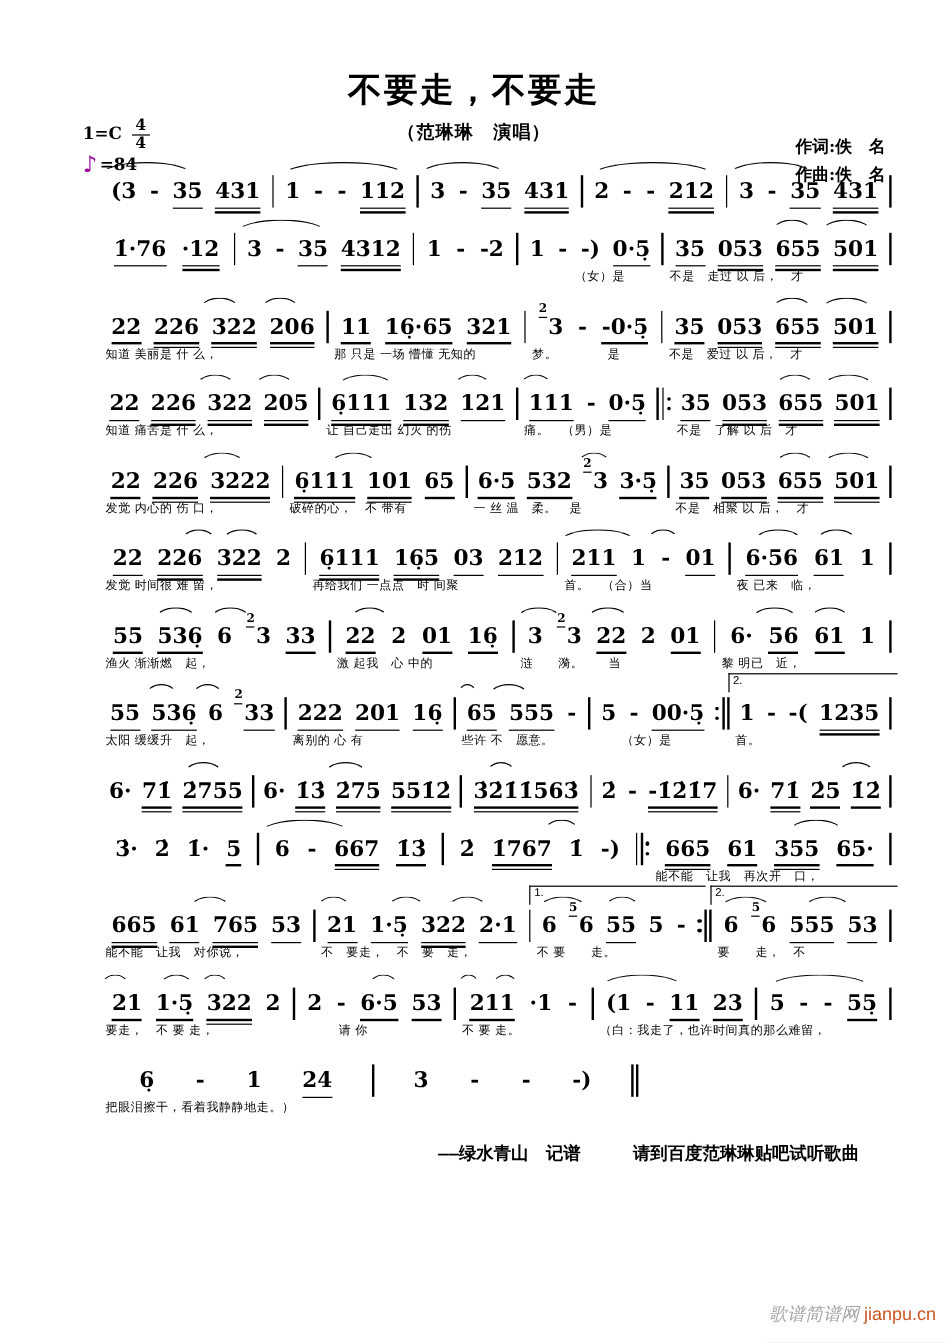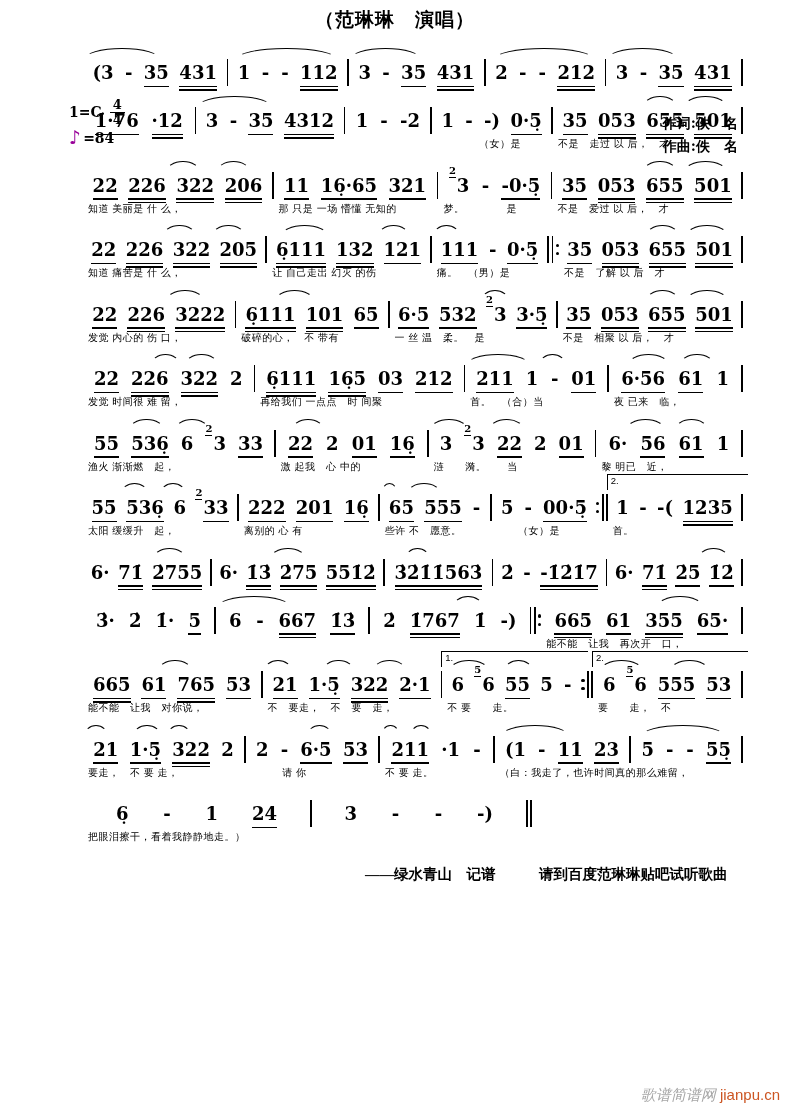--- a/index.html
+++ b/index.html
@@ -1,19 +1,19 @@
 <!DOCTYPE html>
 <html><head>
 <meta charset="utf-8">
 <style>
   html,body{margin:0;padding:0;background:#e8e8e8;}
   .page{width:790px;height:1119px;background:#ffffff;position:relative;overflow:hidden;
         font-family:"DejaVu Serif",serif;color:#000;}
   .title{text-align:center;padding-top:56px;font-size:28px;font-weight:bold;letter-spacing:2px;}
-  .subtitle{text-align:center;margin-top:7px;font-size:19px;font-weight:bold;letter-spacing:1px;}
+  .subtitle{text-align:center;margin-top:7px;font-size:15px;font-weight:bold;letter-spacing:1px;}
   .credits{position:absolute;top:112px;right:52px;font-size:14px;line-height:1.65;font-weight:bold;}
   .keyblock{position:absolute;top:98px;left:69px;font-size:14px;font-weight:bold;}
   .keyrow{display:flex;align-items:center;gap:8px;}
   .timesig{display:inline-flex;flex-direction:column;align-items:center;font-size:13px;line-height:1.05;}
   .timesig .tnum{padding:0 3px;}
   .timesig .tnum:first-child{border-bottom:1.3px solid #000;}
   .temporow{display:flex;align-items:center;gap:2px;margin-top:2px;}
   .tempnote{font-size:19px;line-height:1;}
   
   .score{margin:26px 46px 0 84px;}
@@ -35,28 +35,29 @@
          font-family:"Liberation Sans",sans-serif;}
   .lyric{font-family:"Liberation Sans",sans-serif;font-size:10px;line-height:1.25;
          margin-top:4px;padding-left:4px;white-space:pre;letter-spacing:.5px;}
   .lyric:empty{display:none;}
   .lyric.lo{width:0;min-width:0;overflow:visible;}
   .bar{display:flex;align-items:center;gap:2.5px;height:27px;flex:0 0 auto;margin:0 1px;}
   .bline{width:1.7px;height:27px;background:#000;}
   .bdots{display:flex;flex-direction:column;gap:5px;}
   .bdot{width:3.2px;height:3.2px;border-radius:50%;background:#000;}
   .footer-credit{margin:12px 46px 0 365px;font-size:14.5px;font-weight:bold;
-                 font-family:Liberation Serif, serif;white-space:pre;}
+                 font-family:Liberation Mono, monospace;white-space:pre;}
   .watermark{position:absolute;top:1086px;right:10px;font-size:15px;
              font-family:"Liberation Sans",sans-serif;}
 </style>
 </head>
 <body>
 
 <div class="page">
+  <div class="title">不要走，不要走</div>
   <div class="subtitle">（范琳琳　演唱）</div>
 
   <div class="credits">
     <div>作词:佚　名</div>
     <div>作曲:佚　名</div>
   </div>
 
   <div class="keyblock">
     <div class="keyrow">
       <span>1=C</span>

